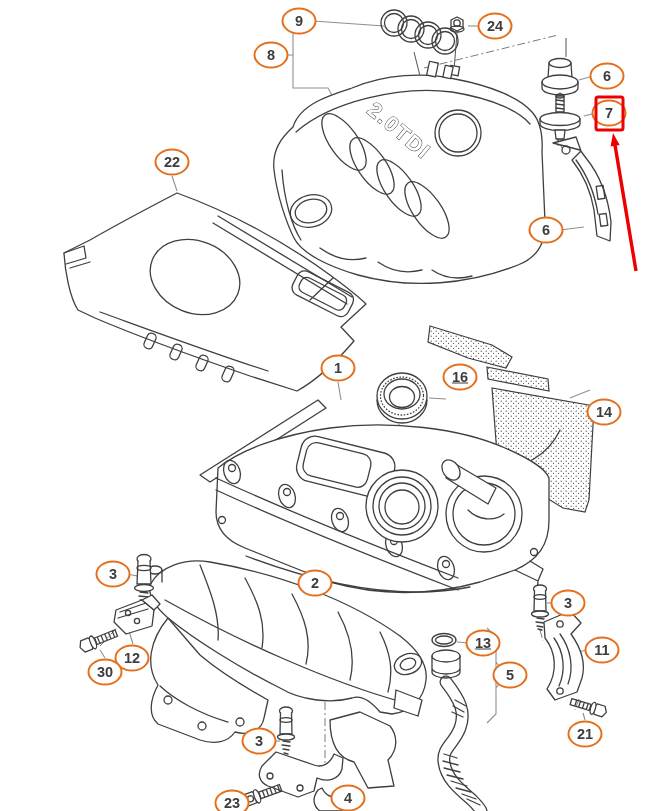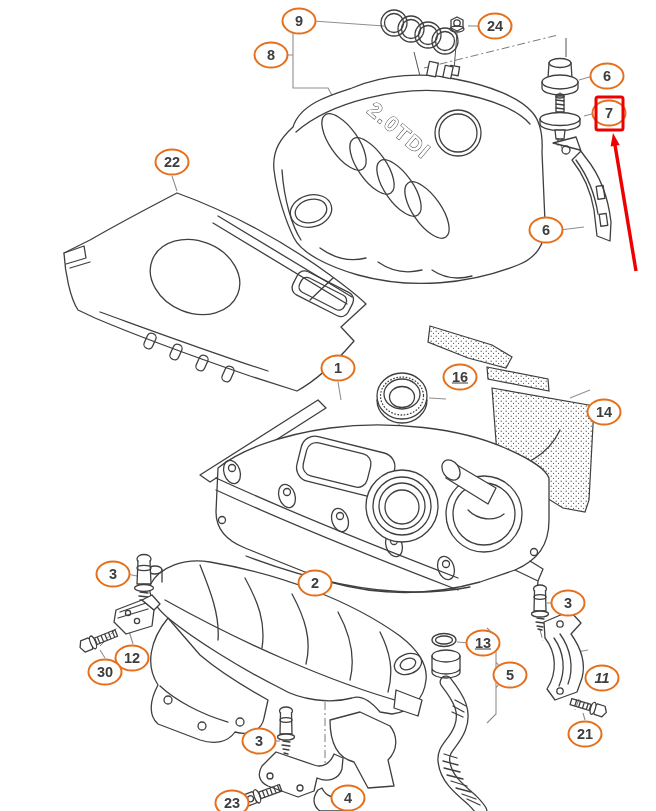--- a/index.html
+++ b/index.html
@@ -327,21 +327,21 @@
       <div class="callout" style="left: 338px; top: 368px;">1</div>
       <div class="callout" style="left: 460px; top: 377px; text-decoration: underline;">16</div>
       <div class="callout" style="left: 604px; top: 412px;">14</div>
       <div class="callout" style="left: 113px; top: 574px;">3</div>
       <div class="callout" style="left: 132px; top: 658px;">12</div>
       <div class="callout" style="left: 105px; top: 672px;">30</div>
       <div class="callout" style="left: 315px; top: 583px;">2</div>
       <div class="callout" style="left: 483px; top: 643px; text-decoration: underline;">13</div>
       <div class="callout" style="left: 510px; top: 675px;">5</div>
       <div class="callout" style="left: 568px; top: 603px;">3</div>
-      <div class="callout" style="left: 602px; top: 678px; font-style: italic;">11</div>
+      <div class="callout" style="left: 602px; top: 650px;">11</div>
       <div class="callout" style="left: 585px; top: 734px; text-align: right;">21</div>
       <div class="callout" style="left: 259px; top: 741px;">3</div>
       <div class="callout" style="left: 232px; top: 803px;">23</div>
       <div class="callout" style="left: 348px; top: 798px;">4</div>
     </div>
 
 <svg id="overlay" width="656" height="811" viewBox="0 0 656 811">
   <g>
     <line id="hl-arrow-line" class="red" stroke-width="3.4" x1="636" y1="271" x2="614.6439898730536" y2="142.86393923832145"></line>
     <polygon id="hl-arrow-head" points="613,133 619.6745988845975,145.06688566821322 610.5997747853418,146.57935635142252" fill="#EE0000"></polygon>

